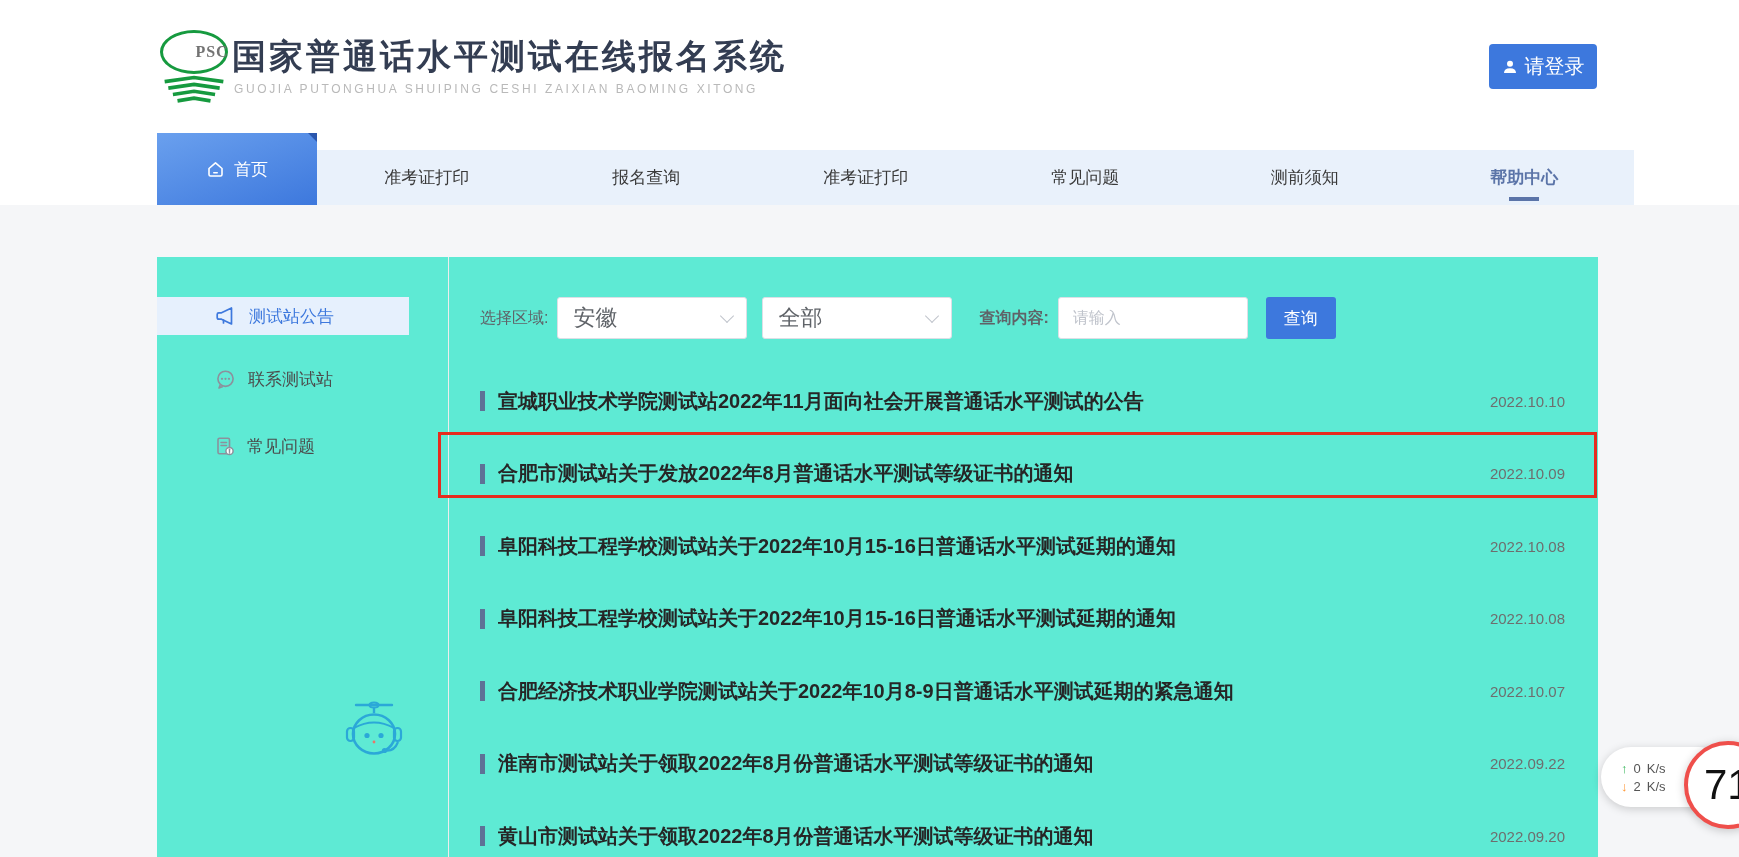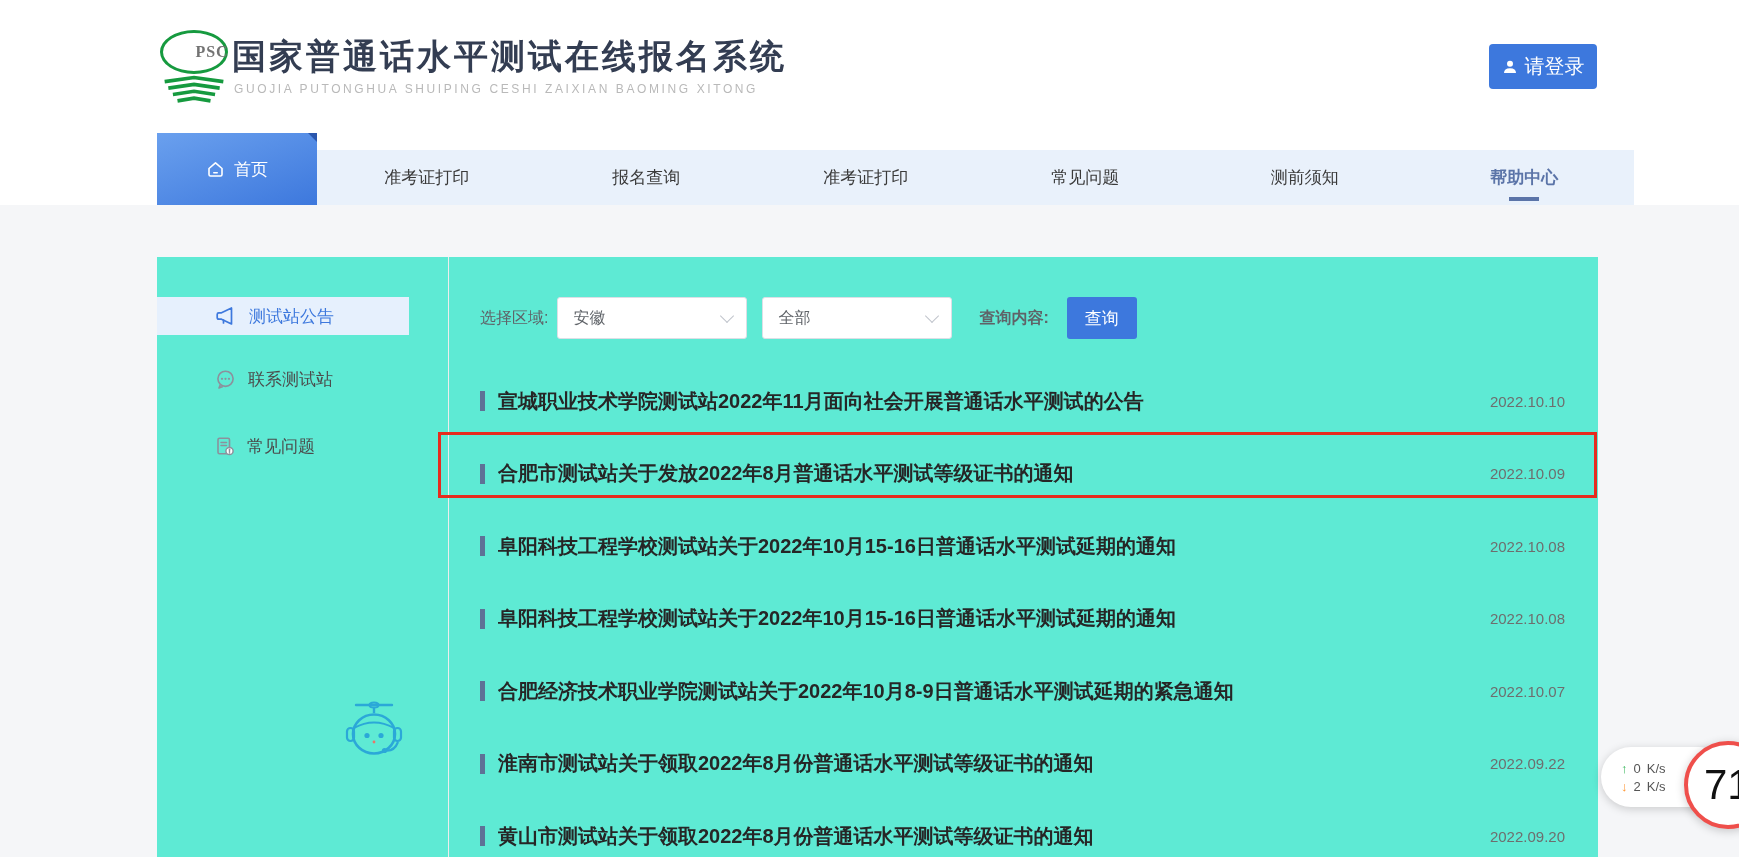--- a/index.html
+++ b/index.html
@@ -45,21 +45,21 @@
   .side-item.active { background:#e6f0fd; color:#3d78dd; }
   .si-1 { top:40px; } .si-2 { top:103px; } .si-3 { top:170px; }
 
   .robot { position:absolute; left:185px; top:440px; }
 
   .filters { position:absolute; left:323px; top:40px; height:42px; display:flex; align-items:center; }
   .flabel { font-size:16px; color:#5f6368; white-space:nowrap; }
   .flabel.q { margin-left:27px;font-weight:bold; }
   .select { width:190px; height:42px; border:1px solid #dcdfe6; border-radius:3px; background:#fff;
             display:flex; align-items:center; justify-content:space-between; padding:0 14px 0 15px;
-            box-sizing:border-box; font-size:16px; color:#5f6368; cursor:pointer; }
+            box-sizing:border-box; font-size:22px; color:#5f6368; cursor:pointer; }
   .select.first { margin-left:9px; } .select.second { margin-left:15px; }
   .chev { width:9px; height:9px; border-right:1.5px solid #c0c4cc; border-bottom:1.5px solid #c0c4cc;
           transform:rotate(45deg); margin-top:-4px; }
   .qinput { margin-left:9px; width:190px; height:42px; border:1px solid #dcdfe6; border-radius:3px;
             padding:0 14px; box-sizing:border-box; font-size:16px; color:#333; font-family:inherit; outline:none; }
   .qinput::placeholder { color:#c0c4cc; }
   .search-btn { margin-left:18px; width:70px; height:42px; background:#3d78dd; color:#fff; border:none;
                 border-radius:3px; font-size:17px; cursor:pointer; font-family:inherit; }
 
   .list { position:absolute; left:323px; top:108px; width:1085px; }
@@ -200,20 +200,21 @@
       <span class="flabel">选择区域:</span>
       <div class="select first">
         <span>安徽</span>
         <i class="chev"></i>
       </div>
       <div class="select second">
         <span>全部</span>
         <i class="chev"></i>
       </div>
       <span class="flabel q">查询内容:</span>
+      <input class="qinput" placeholder="请输入" style="">
       <button class="search-btn">查询</button>
     </div>
 
     <div class="list">
 
         <div class="row">
           <span class="tick"></span>
           <span class="rtitle">宣城职业技术学院测试站2022年11月面向社会开展普通话水平测试的公告</span>
           <span class="rdate">2022.10.10</span>
 

